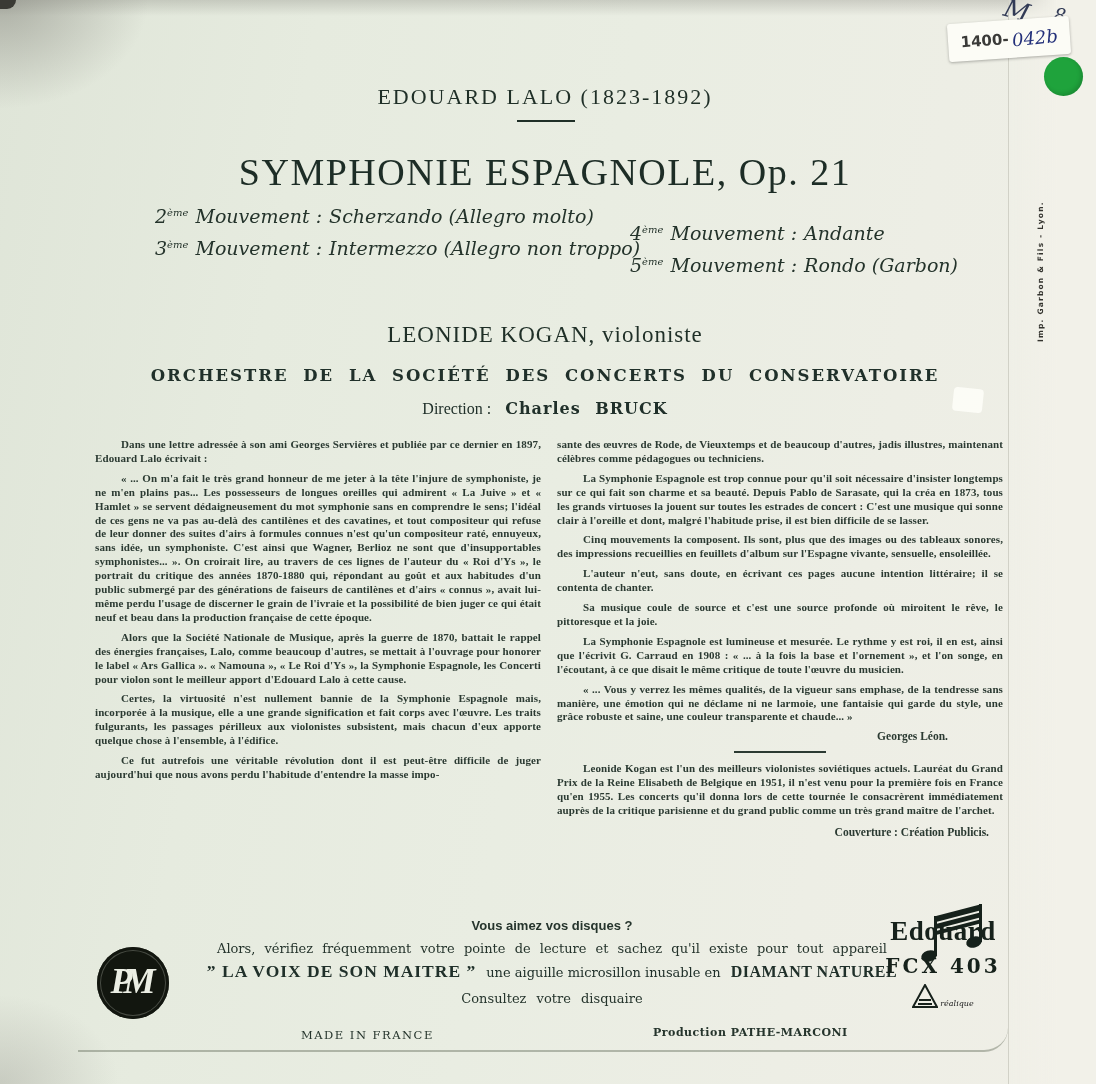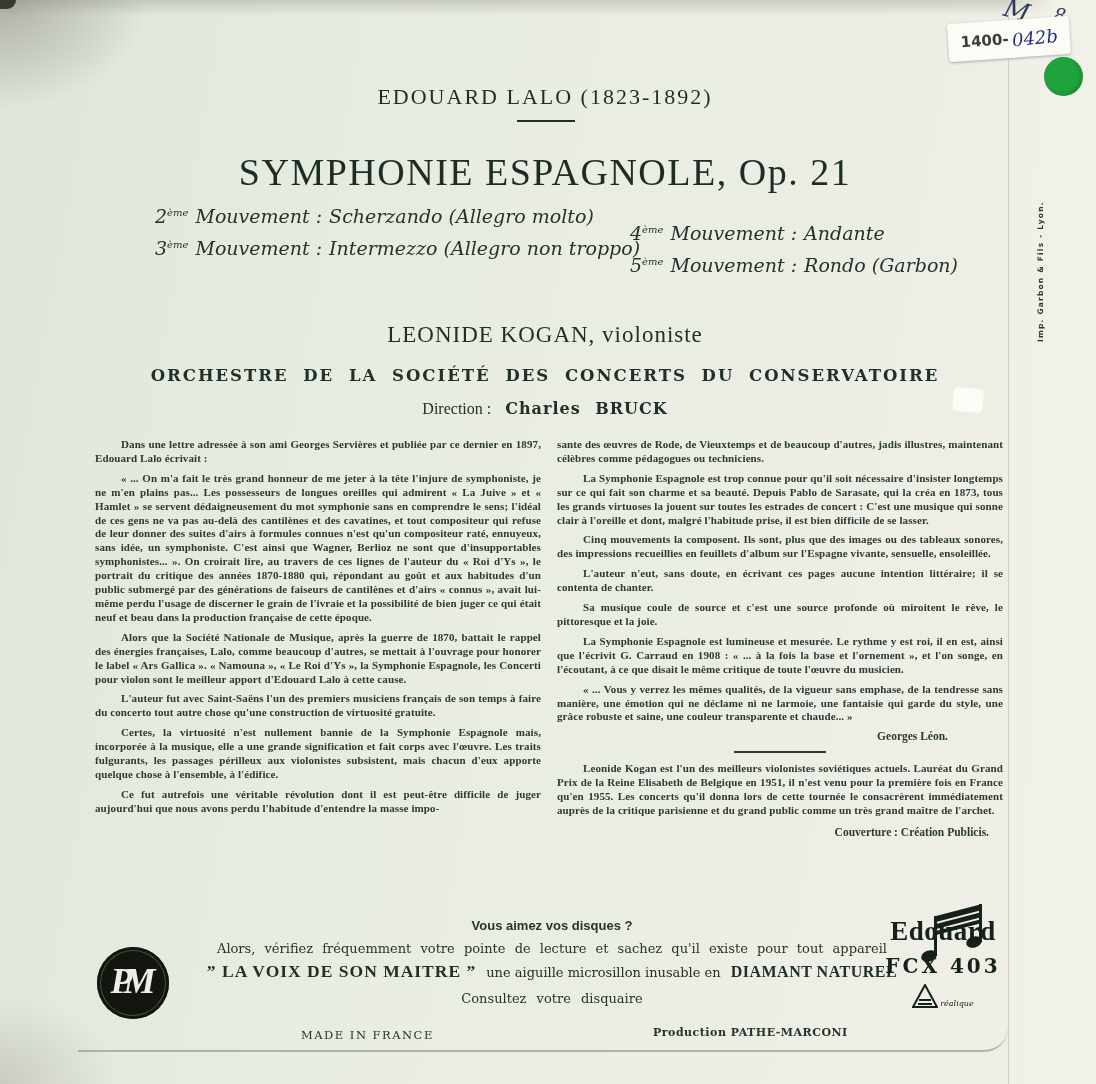--- a/index.html
+++ b/index.html
@@ -126,21 +126,20 @@
   <div class="direction">
     <span class="dlabel">Direction :</span>
     <span class="dname">Charles BRUCK</span>
   </div>
 
   <div class="cols">
     <div class="col">
       <p>Dans une lettre adressée à son ami Georges Servières et publiée par ce dernier en 1897, Edouard Lalo écrivait :</p>
       <p>« ... On m'a fait le très grand honneur de me jeter à la tête l'injure de symphoniste, je ne m'en plains pas... Les possesseurs de longues oreilles qui admirent « La Juive » et « Hamlet » se servent dédaigneusement du mot symphonie sans en comprendre le sens; l'idéal de ces gens ne va pas au-delà des cantilènes et des cavatines, et tout compositeur qui refuse de leur donner des suites d'airs à formules connues n'est qu'un compositeur raté, ennuyeux, sans idée, un symphoniste. C'est ainsi que Wagner, Berlioz ne sont que d'insupportables symphonistes... ». On croirait lire, au travers de ces lignes de l'auteur du « Roi d'Ys », le portrait du critique des années 1870-1880 qui, répondant au goût et aux habitudes d'un public submergé par des générations de faiseurs de cantilènes et d'airs « connus », avait lui-même perdu l'usage de discerner le grain de l'ivraie et la possibilité de bien juger ce qui était neuf et beau dans la production française de cette époque.</p>
       <p>Alors que la Société Nationale de Musique, après la guerre de 1870, battait le rappel des énergies françaises, Lalo, comme beaucoup d'autres, se mettait à l'ouvrage pour honorer le label « Ars Gallica ». « Namouna », « Le Roi d'Ys », la Symphonie Espagnole, les Concerti pour violon sont le meilleur apport d'Edouard Lalo à cette cause.</p>
-      <p>L'auteur fut avec Saint-Saëns l'un des premiers musiciens français de son temps à faire du concerto tout autre chose qu'une construction de virtuosité gratuite.</p>
       <p>Certes, la virtuosité n'est nullement bannie de la Symphonie Espagnole mais, incorporée à la musique, elle a une grande signification et fait corps avec l'œuvre. Les traits fulgurants, les passages périlleux aux violonistes subsistent, mais chacun d'eux apporte quelque chose à l'ensemble, à l'édifice.</p>
       <p>Ce fut autrefois une véritable révolution dont il est peut-être difficile de juger aujourd'hui que nous avons perdu l'habitude d'entendre la masse impo-</p>
     </div>
     <div class="col">
       <p class="cont">sante des œuvres de Rode, de Vieuxtemps et de beaucoup d'autres, jadis illustres, maintenant célèbres comme pédagogues ou techniciens.</p>
       <p>La Symphonie Espagnole est trop connue pour qu'il soit nécessaire d'insister longtemps sur ce qui fait son charme et sa beauté. Depuis Pablo de Sarasate, qui la créa en 1873, tous les grands virtuoses la jouent sur toutes les estrades de concert : C'est une musique qui sonne clair à l'oreille et dont, malgré l'habitude prise, il est bien difficile de se lasser.</p>
       <p>Cinq mouvements la composent. Ils sont, plus que des images ou des tableaux sonores, des impressions recueillies en feuillets d'album sur l'Espagne vivante, sensuelle, ensoleillée.</p>
       <p>L'auteur n'eut, sans doute, en écrivant ces pages aucune intention littéraire; il se contenta de chanter.</p>
       <p>Sa musique coule de source et c'est une source profonde où miroitent le rêve, le pittoresque et la joie.</p>
       <p>La Symphonie Espagnole est lumineuse et mesurée. Le rythme y est roi, il en est, ainsi que l'écrivit G. Carraud en 1908 : « ... à la fois la base et l'ornement », et l'on songe, en l'écoutant, à ce que disait le même critique de toute l'œuvre du musicien.</p>

